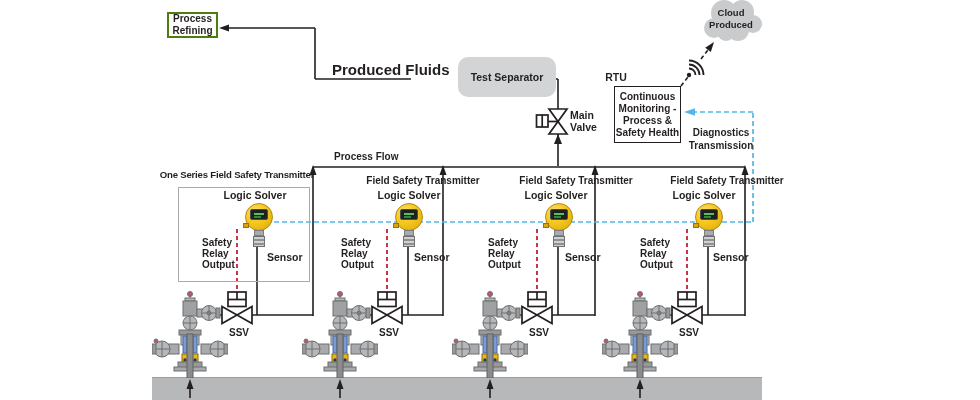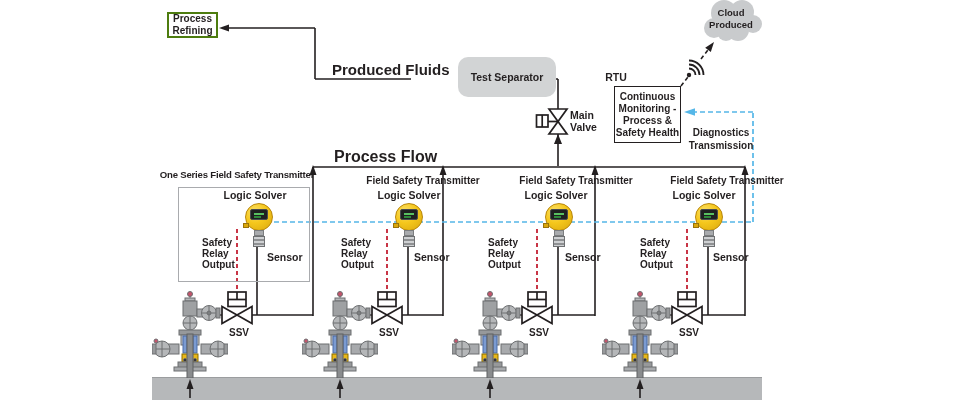--- a/index.html
+++ b/index.html
@@ -185,21 +185,21 @@
     <div>
       <span>Continuous</span>
         <span>Monitoring -</span>
       <span>Process &amp;</span>
         <span>Safety Health</span>
     </div>
   </div>
   <div class="lbl ctr" style="left:616px;top:72px;font-size:10.5px;">RTU</div>
 
   <div class="lbl" style="left:332px;top:64px;font-size:15px;">Produced Fluids</div>
-  <div class="lbl" style="left:322px;top:151px;font-size:16px;padding-left:12px;">Process Flow</div>
+  <div class="lbl" style="left:322px;top:151px;font-size:10px;padding-left:12px;">Process Flow</div>
   <div class="lbl stack" style="left:570px;top:109px;font-size:10.5px;line-height:12px;">
     <span>Main</span>
       <span>Valve</span>
   </div>
   <div class="lbl ctr stack" style="left:721px;top:99px;line-height:12.5px;margin-top:28px;">
     <span>Diagnostics</span>
       <span>Transmission</span>
   </div>
 
   <div class="box oneseries-box"></div>

